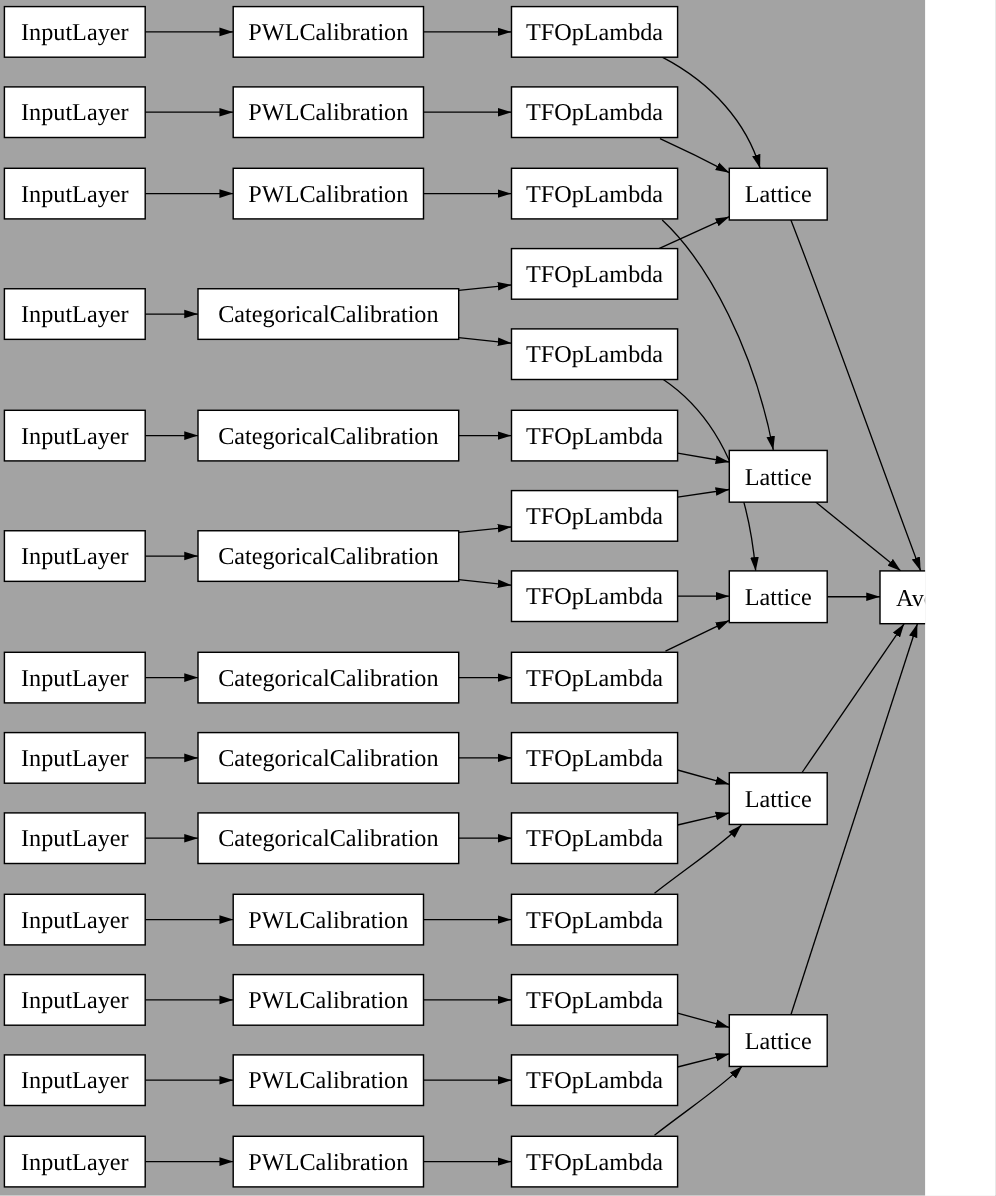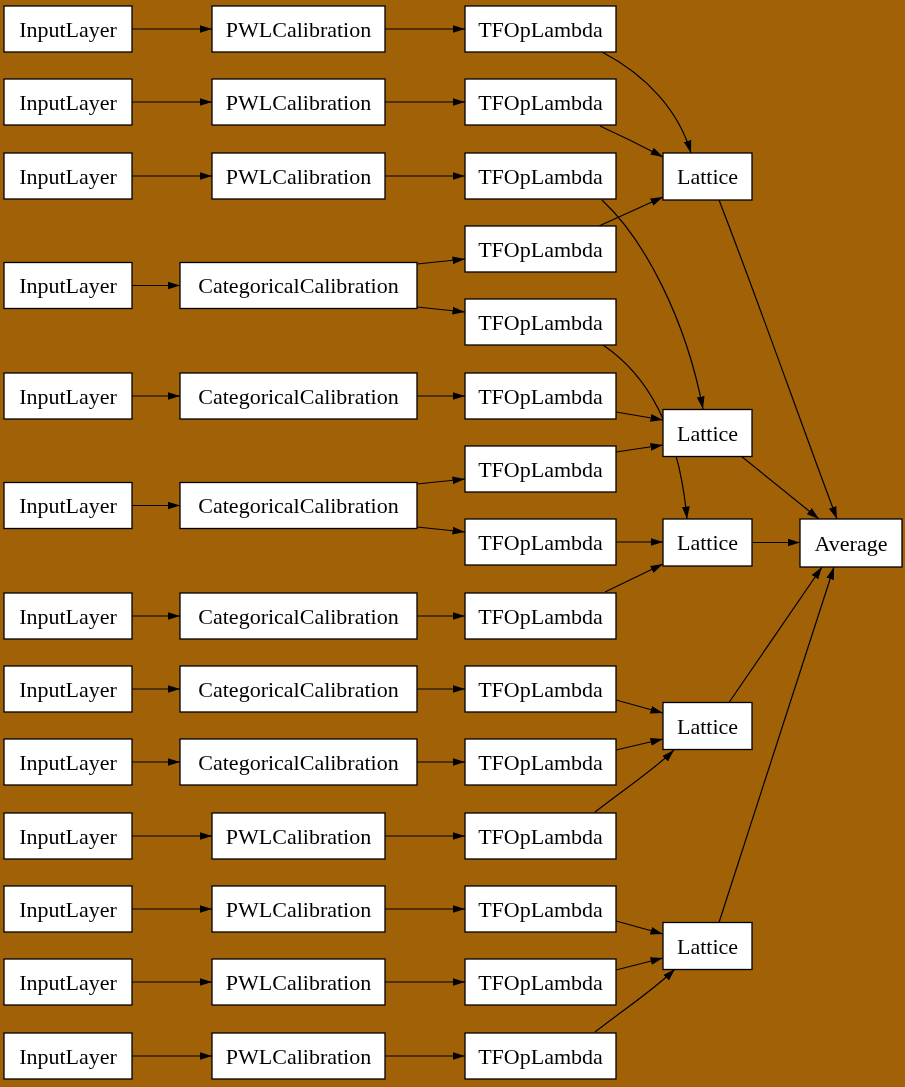--- a/index.html
+++ b/index.html
@@ -1,16 +1,16 @@
 <!DOCTYPE html>
 <html><head>
 <meta charset="utf-8">
 <style>
   html,body{margin:0;padding:0;background:#ffffff;}
-  .canvas{width:905px;height:1087px;position:relative;background:#a16207;overflow:hidden;text-decoration:underline;}
+  .canvas{width:841px;height:1087px;position:relative;background:#a3a3a3;overflow:hidden;text-decoration:underline;}
   svg{display:block;}
   .node-box{fill:#ffffff;stroke:#000000;stroke-width:1.3px;}
   .edge{fill:none;stroke:#000000;stroke-width:1.2px;}
   .node-label{
     font-family:"Liberation Serif","DejaVu Serif",serif;
     font-size:22px;fill:#000000;text-anchor:middle;
   }
 </style>
 </head>
 <body>

